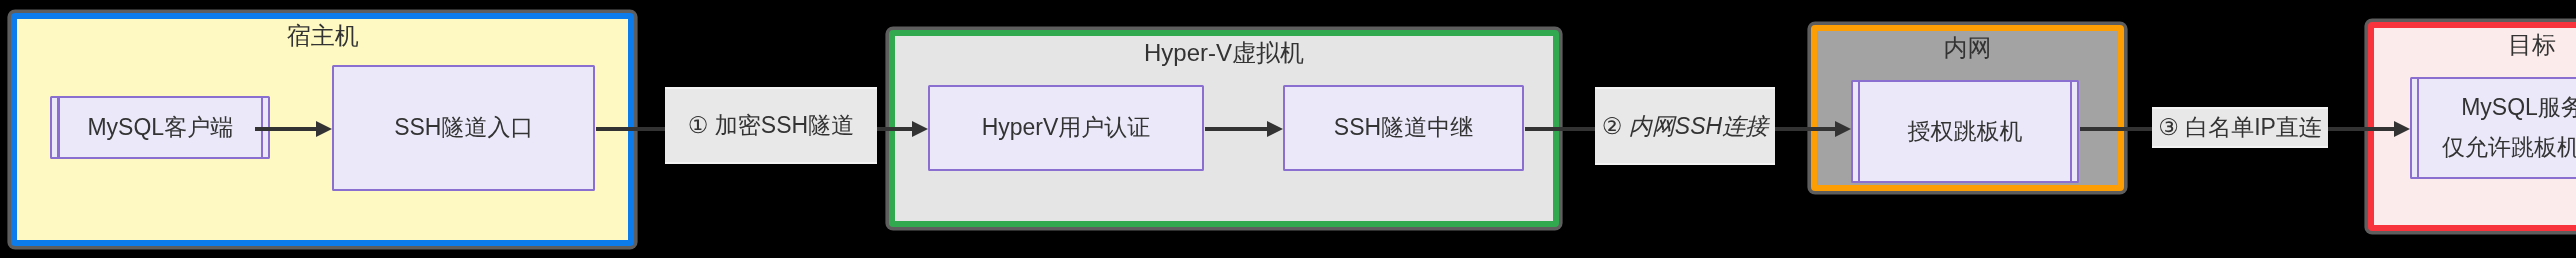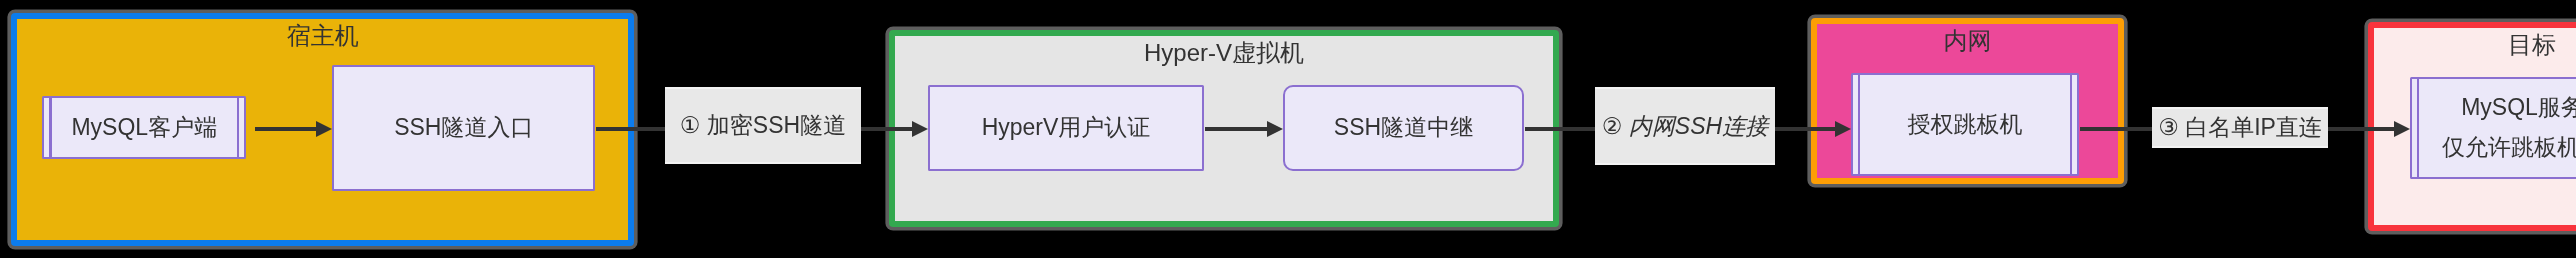--- a/index.html
+++ b/index.html
@@ -5,43 +5,43 @@
   html,body{margin:0;padding:0;background:#000;}
   .canvas{
     position:relative;width:2703px;height:258px;background:#000000;overflow:hidden;
     font-family:"Liberation Sans","DejaVu Sans",sans-serif;color:#333333;
   }
   
   .cluster{
     position:absolute;box-sizing:border-box;border-style:solid;border-width:6.7px;
     border-radius:4.1px;box-shadow:0 0 0 3.6px #5e5e5e;z-index:1;
   }
-  #c-host     {left:11.3px;  top:13px; width:623px;height:233px;border-color:#0c7ced;background:#eab308;}
+  #c-host     {left:11.3px;  top:13px; width:623px;height:233px;border-color:#0c7ced;background:#fef9c3;}
   #c-hyperv   {left:889px;top:30px; width:670px;height:197px;border-color:#33a94f;background:#e5e5e5;}
-  #c-intranet {left:1811px;top:18px; width:313px; height:166px;border-color:#fd9e05;background:#ec4899;}
+  #c-intranet {left:1811px;top:25px; width:313px; height:166px;border-color:#fd9e05;background:#a3a3a3;}
   #c-target   {left:2368px;top:22px; width:328px; height:209px;border-color:#f8333c;background:#fcebeb;}
   .cluster-title{
     position:absolute;left:0;right:0;top:1px;text-align:center;
     font-size:24px;font-weight:500;color:#333333;white-space:nowrap;
   }
   
   .node{
     position:absolute;box-sizing:border-box;background:#ebe8f9;border:2.1px solid #8b6fd0;
     border-radius:1.5px;display:flex;flex-direction:column;align-items:center;justify-content:center;
     font-size:23px;line-height:1.72;color:#333333;text-align:center;z-index:2;white-space:nowrap;
   }
   .node.subroutine::before,.node.subroutine::after{
     content:"";position:absolute;top:0;bottom:0;width:2.1px;background:#8b6fd0;
   }
   .node.subroutine::before{left:5.2px;}
   .node.subroutine::after{right:5.2px;}
-  #n-mysql-client {left:25px; top:77px;width:204px;height:63px;}
+  #n-mysql-client {left:33px; top:77px;width:220px;height:63px;}
   #n-tunnel-entry {left:315px;top:46px; width:263px;height:126px;}
   #n-openssh      {left:33px; top:49px; width:276px;height:86px;}
-  #n-relay        {left:388px;top:49px; width:241px;height:86px;border-radius:10px;}
+  #n-relay        {left:388px;top:49px; width:241px;height:86px;}
   #n-jumphost     {left:34px; top:49px; width:228px;height:103px;justify-content:center;}
   #n-mysqlserver  {left:36px; top:49px; width:248px;height:102px;}
   
   .edge{position:absolute;top:127px;height:4.1px;background:#333333;z-index:2;}
   #e-a{left:255px; width:62px;}
   #e-b{left:596px;width:317px;}
   #e-c{left:1205px;width:63px;}
   #e-d{left:1525px;width:311px;}
   #e-e{left:2080px;width:315px;}
   .arrowhead{
@@ -55,21 +55,21 @@
   #ah-e{left:2394px;}
   
   .edge-label{
     position:absolute;box-sizing:border-box;display:flex;flex-direction:column;
     gap:2.1px;padding:2.1px 0;background:#f3f3f3;z-index:3;
   }
   .edge-label .ln{
     flex:1;display:flex;align-items:center;justify-content:center;background:#e8e8e8;
     font-size:23px;color:#333333;white-space:nowrap;padding:0 5.2px;
   }
-  #l-1{left:665px;top:87px;width:196px;height:77px;}
+  #l-1{left:665px;top:87px;width:212px;height:77px;}
   #l-2{left:1595px;top:87px;width:180px;height:78px;font-style:italic;}
   #l-3{left:2152px;top:107px;width:176px;height:41px;text-align:center;}
 </style>
 </head>
 <body>
 
 <div class="canvas">
 
   <section class="cluster" id="c-host">
     <div class="cluster-title">宿主机</div>

